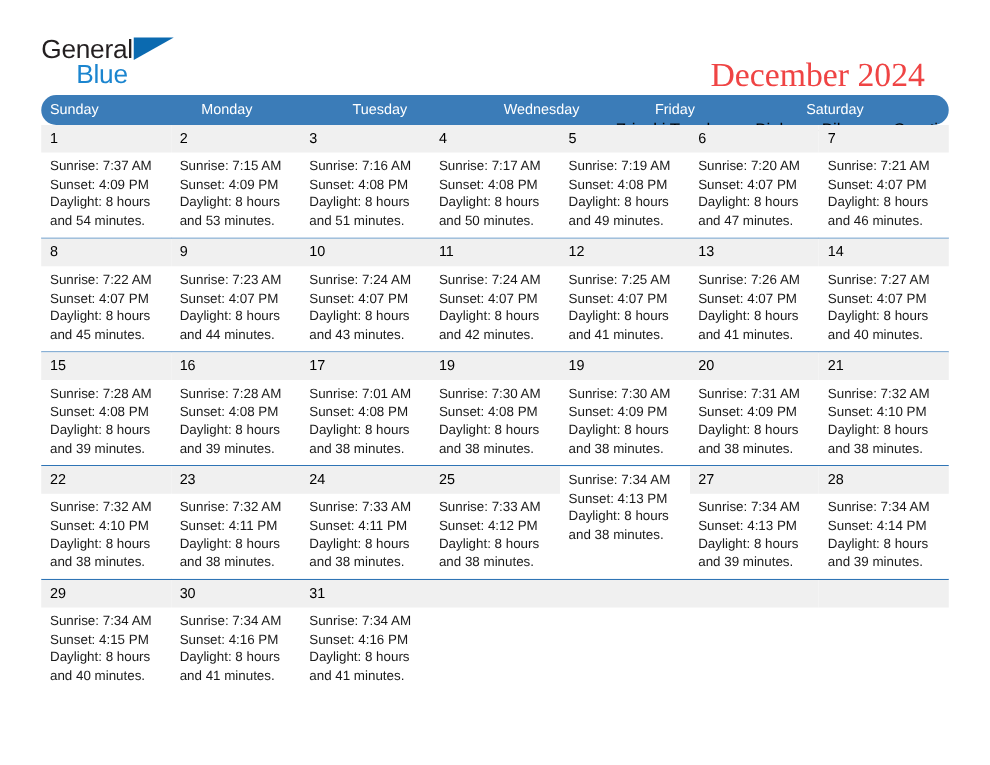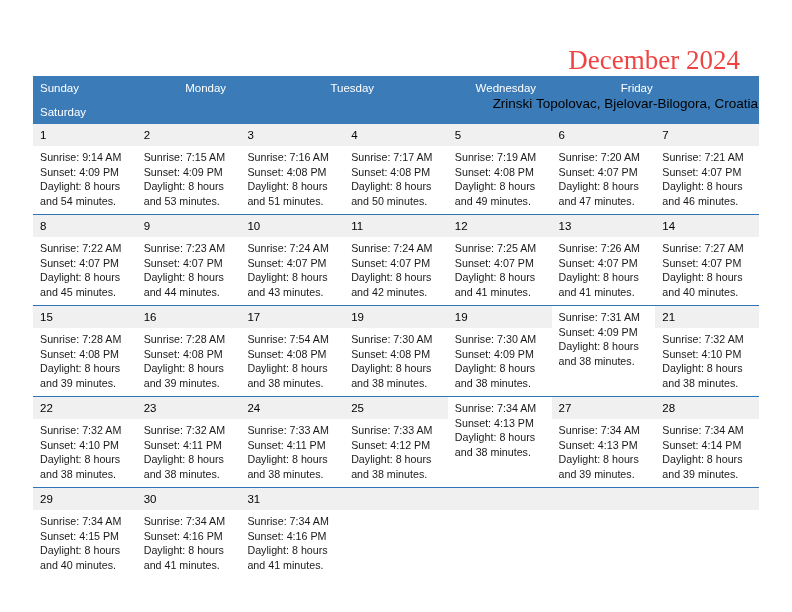--- a/index.html
+++ b/index.html
@@ -85,22 +85,23 @@
     text-align: right;
   }
 
   
   .calendar {
     margin-top: 4px;
     width: 726px;
   }
   .weekdays {
     display: grid;
-    grid-template-columns: repeat(5, 1fr);
+    grid-template-columns: repeat(6, 1fr);
     background: #3b7cb8;
+    border-radius: 12px;
   }
   .weekday {
     color: #ffffff;
     font-size: 11.5px;
     line-height: 14px;
     padding: 5px 0 5px 7px;
     box-sizing: border-box;
   }
   .week {
     display: grid;
@@ -137,41 +138,46 @@
     color: #1a1a1a;
     white-space: nowrap;
   }
 </style>
 </head>
 <body>
 
 <div class="page">
 
   <div class="top">
+    <div class="brand">
+      <span class="brand-general">General</span>
+      <span class="brand-tri"></span>
+      <span class="brand-blue">Blue</span>
+    </div>
     <div class="titles">
       <h1 class="cal-title">December 2024</h1>
       <p class="cal-sub">Zrinski Topolovac, Bjelovar-Bilogora, Croatia</p>
     </div>
   </div>
 
   <div class="calendar">
     <div class="weekdays">
         <div class="weekday">Sunday</div>
         <div class="weekday">Monday</div>
         <div class="weekday">Tuesday</div>
         <div class="weekday">Wednesday</div>
         <div class="weekday">Friday</div>
         <div class="weekday">Saturday</div>
       </div>
     <div id="weeks-container">
         <div class="week">
           <div class="day">
             <div class="day-num">1</div>
             <div class="day-body">
-              <div class="day-line">Sunrise: 9:14 AM</div>
+              <div class="day-line">Sunrise: 7:37 AM</div>
               <div class="day-line">Sunset: 4:09 PM</div>
               <div class="day-line">Daylight: 8 hours</div>
               <div class="day-line">and 54 minutes.</div>
             </div>
           </div>
           <div class="day">
             <div class="day-num">2</div>
             <div class="day-body">
               <div class="day-line">Sunrise: 7:15 AM</div>
               <div class="day-line">Sunset: 4:09 PM</div>
@@ -305,21 +311,21 @@
             <div class="day-body">
               <div class="day-line">Sunrise: 7:28 AM</div>
               <div class="day-line">Sunset: 4:08 PM</div>
               <div class="day-line">Daylight: 8 hours</div>
               <div class="day-line">and 39 minutes.</div>
             </div>
           </div>
           <div class="day">
             <div class="day-num">17</div>
             <div class="day-body">
-              <div class="day-line">Sunrise: 7:54 AM</div>
+              <div class="day-line">Sunrise: 7:01 AM</div>
               <div class="day-line">Sunset: 4:08 PM</div>
               <div class="day-line">Daylight: 8 hours</div>
               <div class="day-line">and 38 minutes.</div>
             </div>
           </div>
           <div class="day">
             <div class="day-num">19</div>
             <div class="day-body">
               <div class="day-line">Sunrise: 7:30 AM</div>
               <div class="day-line">Sunset: 4:08 PM</div>
@@ -330,20 +336,21 @@
           <div class="day">
             <div class="day-num">19</div>
             <div class="day-body">
               <div class="day-line">Sunrise: 7:30 AM</div>
               <div class="day-line">Sunset: 4:09 PM</div>
               <div class="day-line">Daylight: 8 hours</div>
               <div class="day-line">and 38 minutes.</div>
             </div>
           </div>
           <div class="day">
+            <div class="day-num">20</div>
             <div class="day-body">
               <div class="day-line">Sunrise: 7:31 AM</div>
               <div class="day-line">Sunset: 4:09 PM</div>
               <div class="day-line">Daylight: 8 hours</div>
               <div class="day-line">and 38 minutes.</div>
             </div>
           </div>
           <div class="day">
             <div class="day-num">21</div>
             <div class="day-body">

